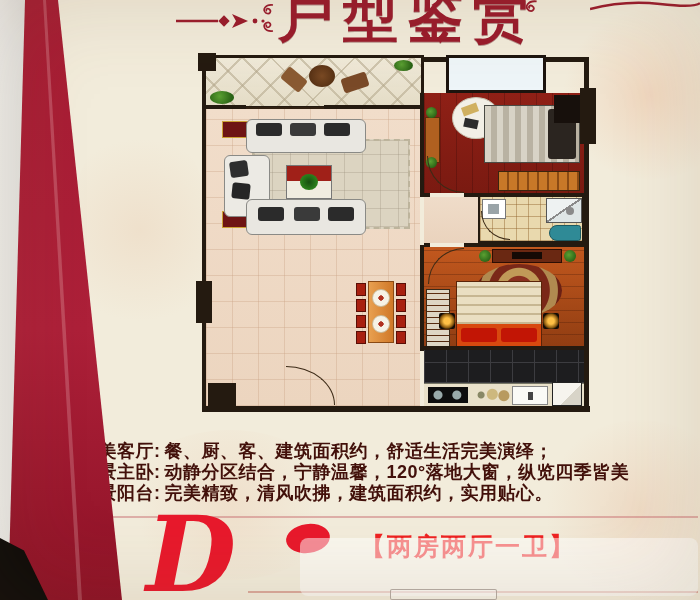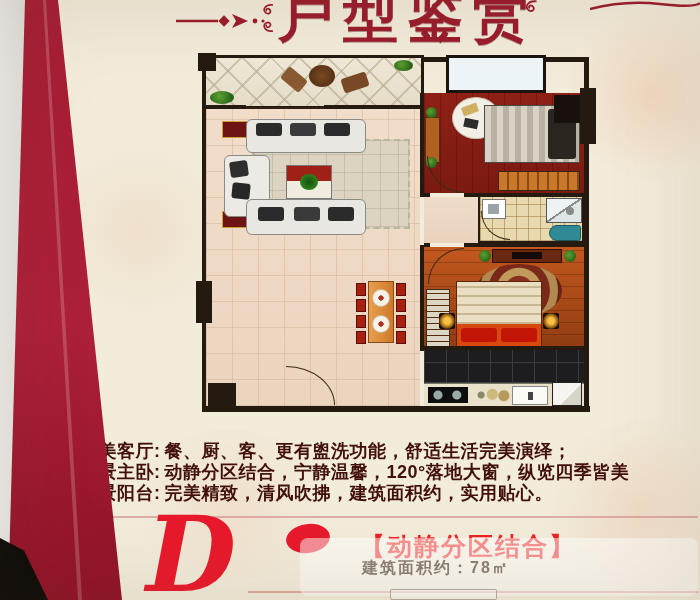--- a/index.html
+++ b/index.html
@@ -236,31 +236,30 @@
 
     <div class="wall" style="left:2px;top:-2px;width:18px;height:18px;"></div>
     <div class="wall" style="left:0;top:226px;width:16px;height:42px;"></div>
     <div class="wall" style="left:12px;top:328px;width:28px;height:26px;"></div>
     <div class="wall" style="left:384px;top:33px;width:16px;height:56px;"></div>
 
     <div style="position:absolute;left:250px;top:0;width:100px;height:38px;background:#eef5f8;border:3px solid #1c140e;"></div>
   </div>
 
   <div class="abs features">
-    <div><b>华美客厅:</b><span>餐、厨、客、更有盥洗功能，舒适生活完美演绎；</span></div>
+    <div><b>华美客厅:</b><span>餐、厨、客、建筑面积约，舒适生活完美演绎；</span></div>
     <div><b>阔景主卧:</b><span>动静分区结合，宁静温馨，120°落地大窗，纵览四季皆美</span></div>
     <div><b>观景阳台:</b><span>完美精致，清风吹拂，建筑面积约，实用贴心。</span></div>
   </div>
 
   <div class="abs hairline-top"></div>
   <div class="abs unit-letter">D</div>
   <div class="abs unit-dot"></div>
-  <div class="abs unit-tag">【动静分区结合】</div>
+  <div class="abs unit-tag">【两房两厅一卫】</div>
   <div class="abs white-box"></div>
-  <div class="abs area-text">建筑面积约：78㎡</div>
   <div class="abs small-box"></div>
   <div class="abs hairline-bot"></div>
 
   <div class="abs white-strip"></div>
   <div class="abs red-band"></div>
   <div class="abs red-band-crease"></div>
   <div class="abs black-corner"></div>
   <div class="abs vignette"></div>
 
 </div>

